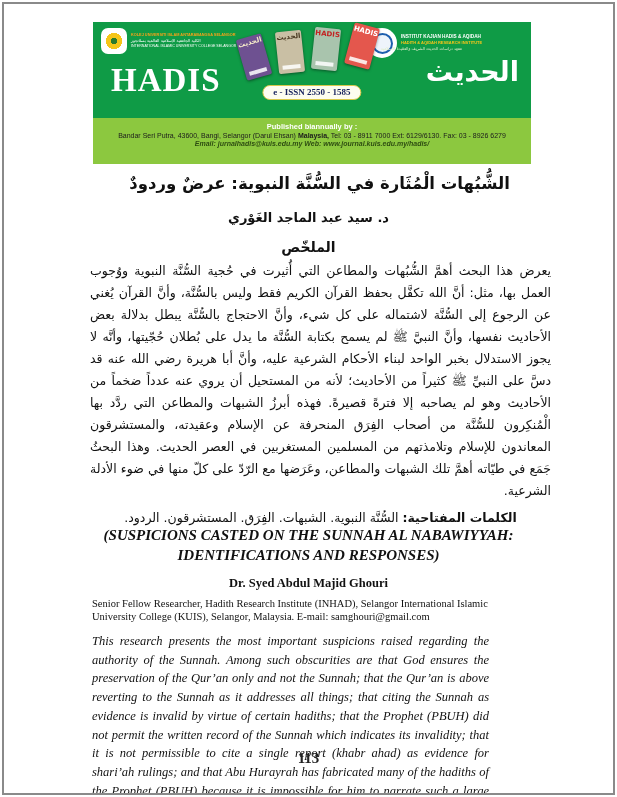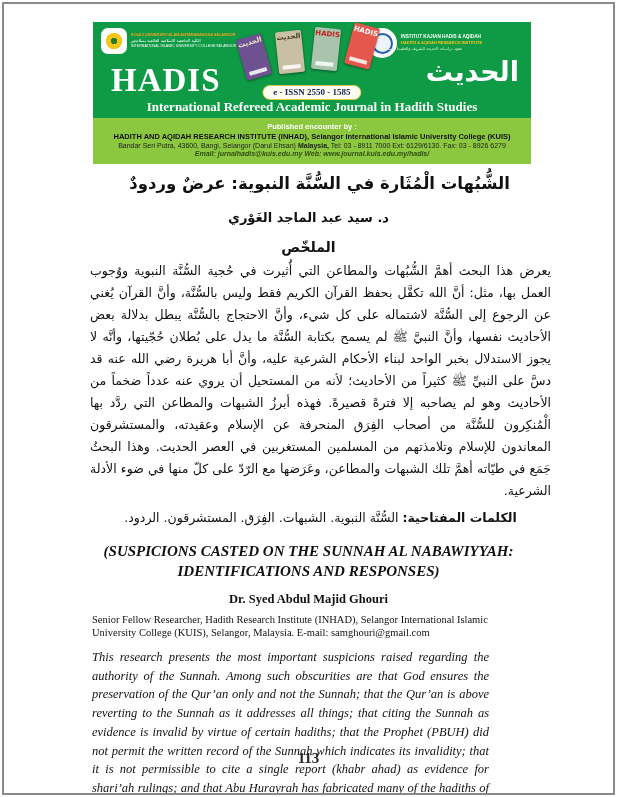--- a/index.html
+++ b/index.html
@@ -50,21 +50,21 @@
   
   .content { position:absolute; top:160px; left:0; right:0; }
   .ar { font-family:"DejaVu Sans", sans-serif; }
   .ar-title { margin-top:10px; text-align:center; font-weight:bold; font-size:16.5px; direction:rtl;padding-left:22px; }
   .ar-author { margin-top:17px; text-align:center; font-weight:bold; font-size:13px; direction:rtl; }
   .ar-abstract-heading { margin-top:14px; text-align:center; font-weight:bold; font-size:14px; direction:rtl; }
   .ar-abstract { margin:5px 62px 6px 86px; direction:rtl; text-align:justify; font-size:12.5px; line-height:1.76; }
   .ar-keywords { margin:8px 62px 0 86px; direction:rtl; text-align:center; font-size:12.5px; }
   .ar-keywords .kw-label { font-weight:bold; }
 
-  .en-title { margin-top:16px; text-align:center; font-weight:bold; font-style:italic; font-size:15px; line-height:1.35; }
+  .en-title { text-align:center; font-weight:bold; font-style:italic; font-size:15px; line-height:1.35; }
   .en-author { margin-top:10px; text-align:center; font-weight:bold; font-size:12.5px; }
   .affiliation { margin:6px 100px 0 88px; font-size:10.5px; line-height:1.3; }
   .abstract-heading { margin-top:12px; text-align:center; font-weight:bold; font-size:12.5px; }
   .en-abstract { margin:8px 124px 0 88px; font-style:italic; text-align:justify; font-size:12.5px; line-height:1.5; }
 
   .page-num { position:absolute; top:746px; left:0; right:0; text-align:center; font-size:15px; font-weight:bold; color:#222; }
 </style>
 </head>
 <body>
 
@@ -112,26 +112,24 @@
         </div>
         <div class="cover cover4">
           <span class="cv-label">HADIS</span>
           <span class="cv-bar"></span>
         </div>
       </div>
 
       <div class="hadis-big">HADIS</div>
       <div class="issn-pill">e - ISSN 2550 - 1585</div>
       <div class="hadith-ar">الحديث</div>
-      <div class="tagline">International Refereed Academic Journal in Hadith Studies</div>
     </div>
 
     <div class="band-light">
-      <div class="pub1">Published encounter by :</div>
-      <div class="pub2">HADITH AND AQIDAH RESEARCH INSTITUTE (INHAD), Selangor International Islamic University College (KUIS)</div>
+      <div class="pub1">Published biannually by :</div>
       <div class="pub3">
         <span>Bandar Seri Putra, 43600, Bangi, Selangor (Darul Ehsan) </span><b>Malaysia,</b><span> Tel: 03 - 8911 7000 Ext: 6129/6130.  Fax: 03 - 8926 6279</span>
       </div>
       <div class="pub4">
         <span>Email: </span><span>jurnalhadis@kuis.edu.my</span><span>   Web: </span><span>www.journal.kuis.edu.my/hadis/</span>
       </div>
     </div>
   </div>
 
   <div class="content">

